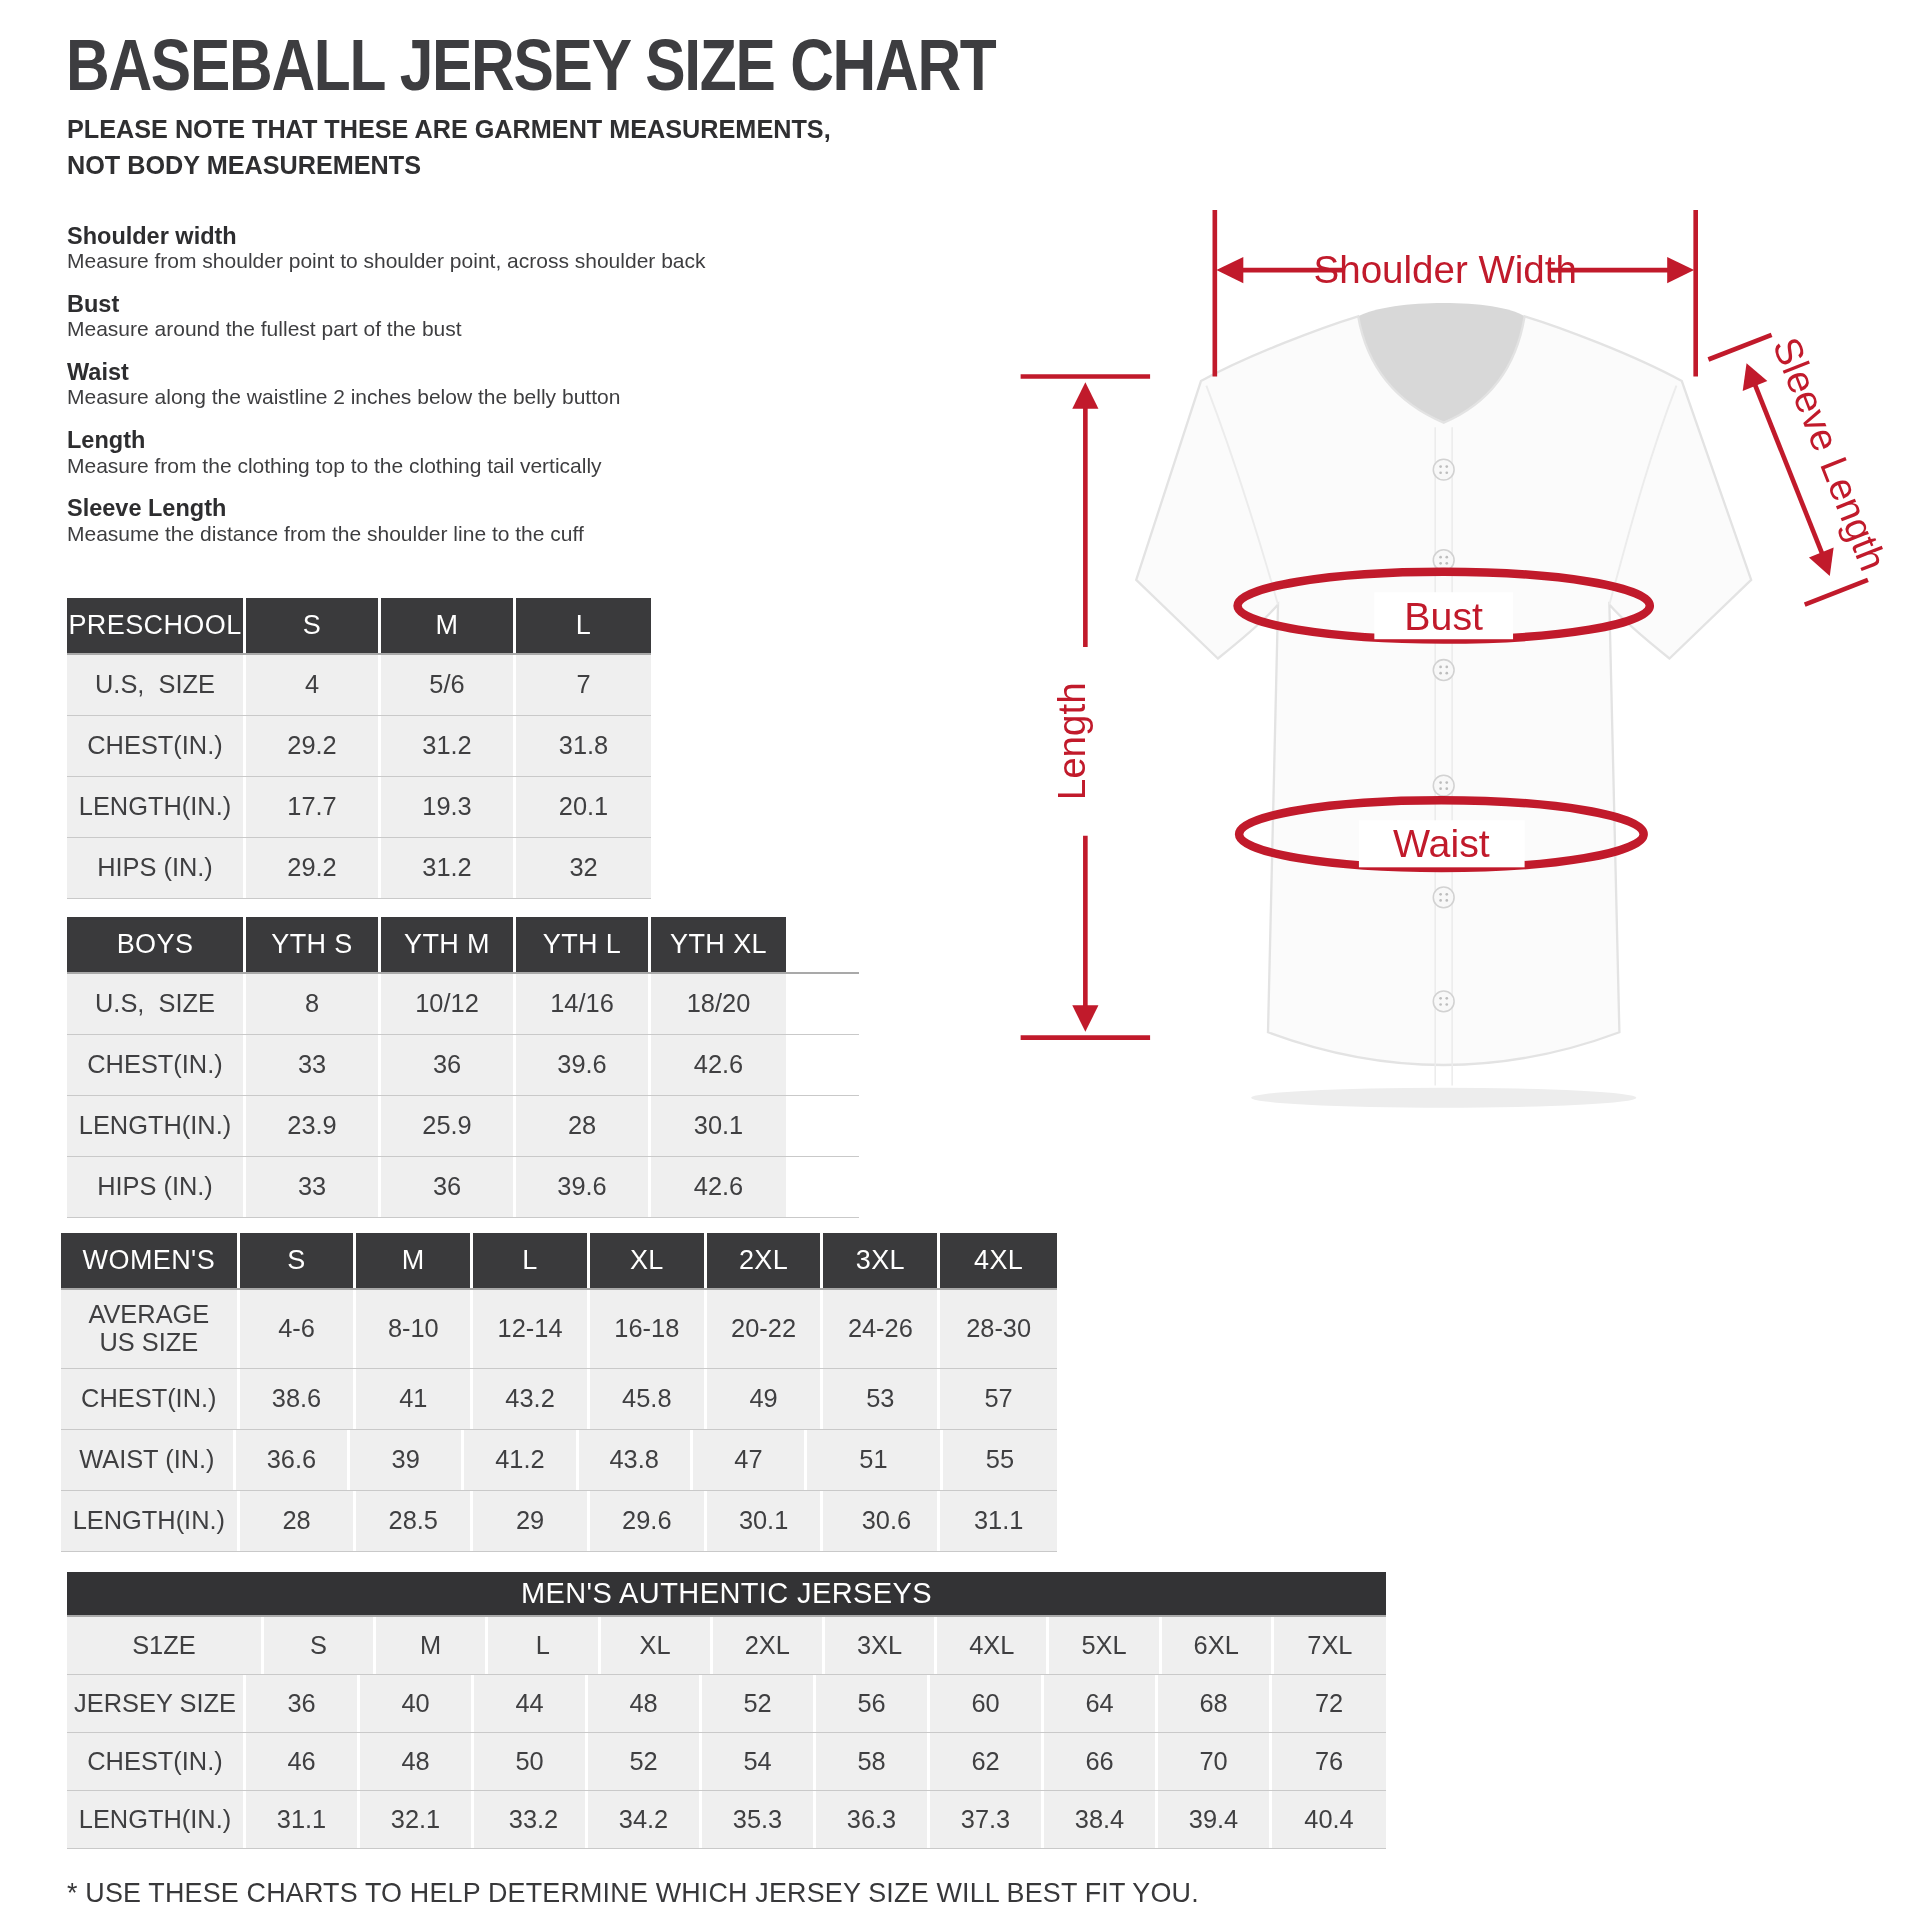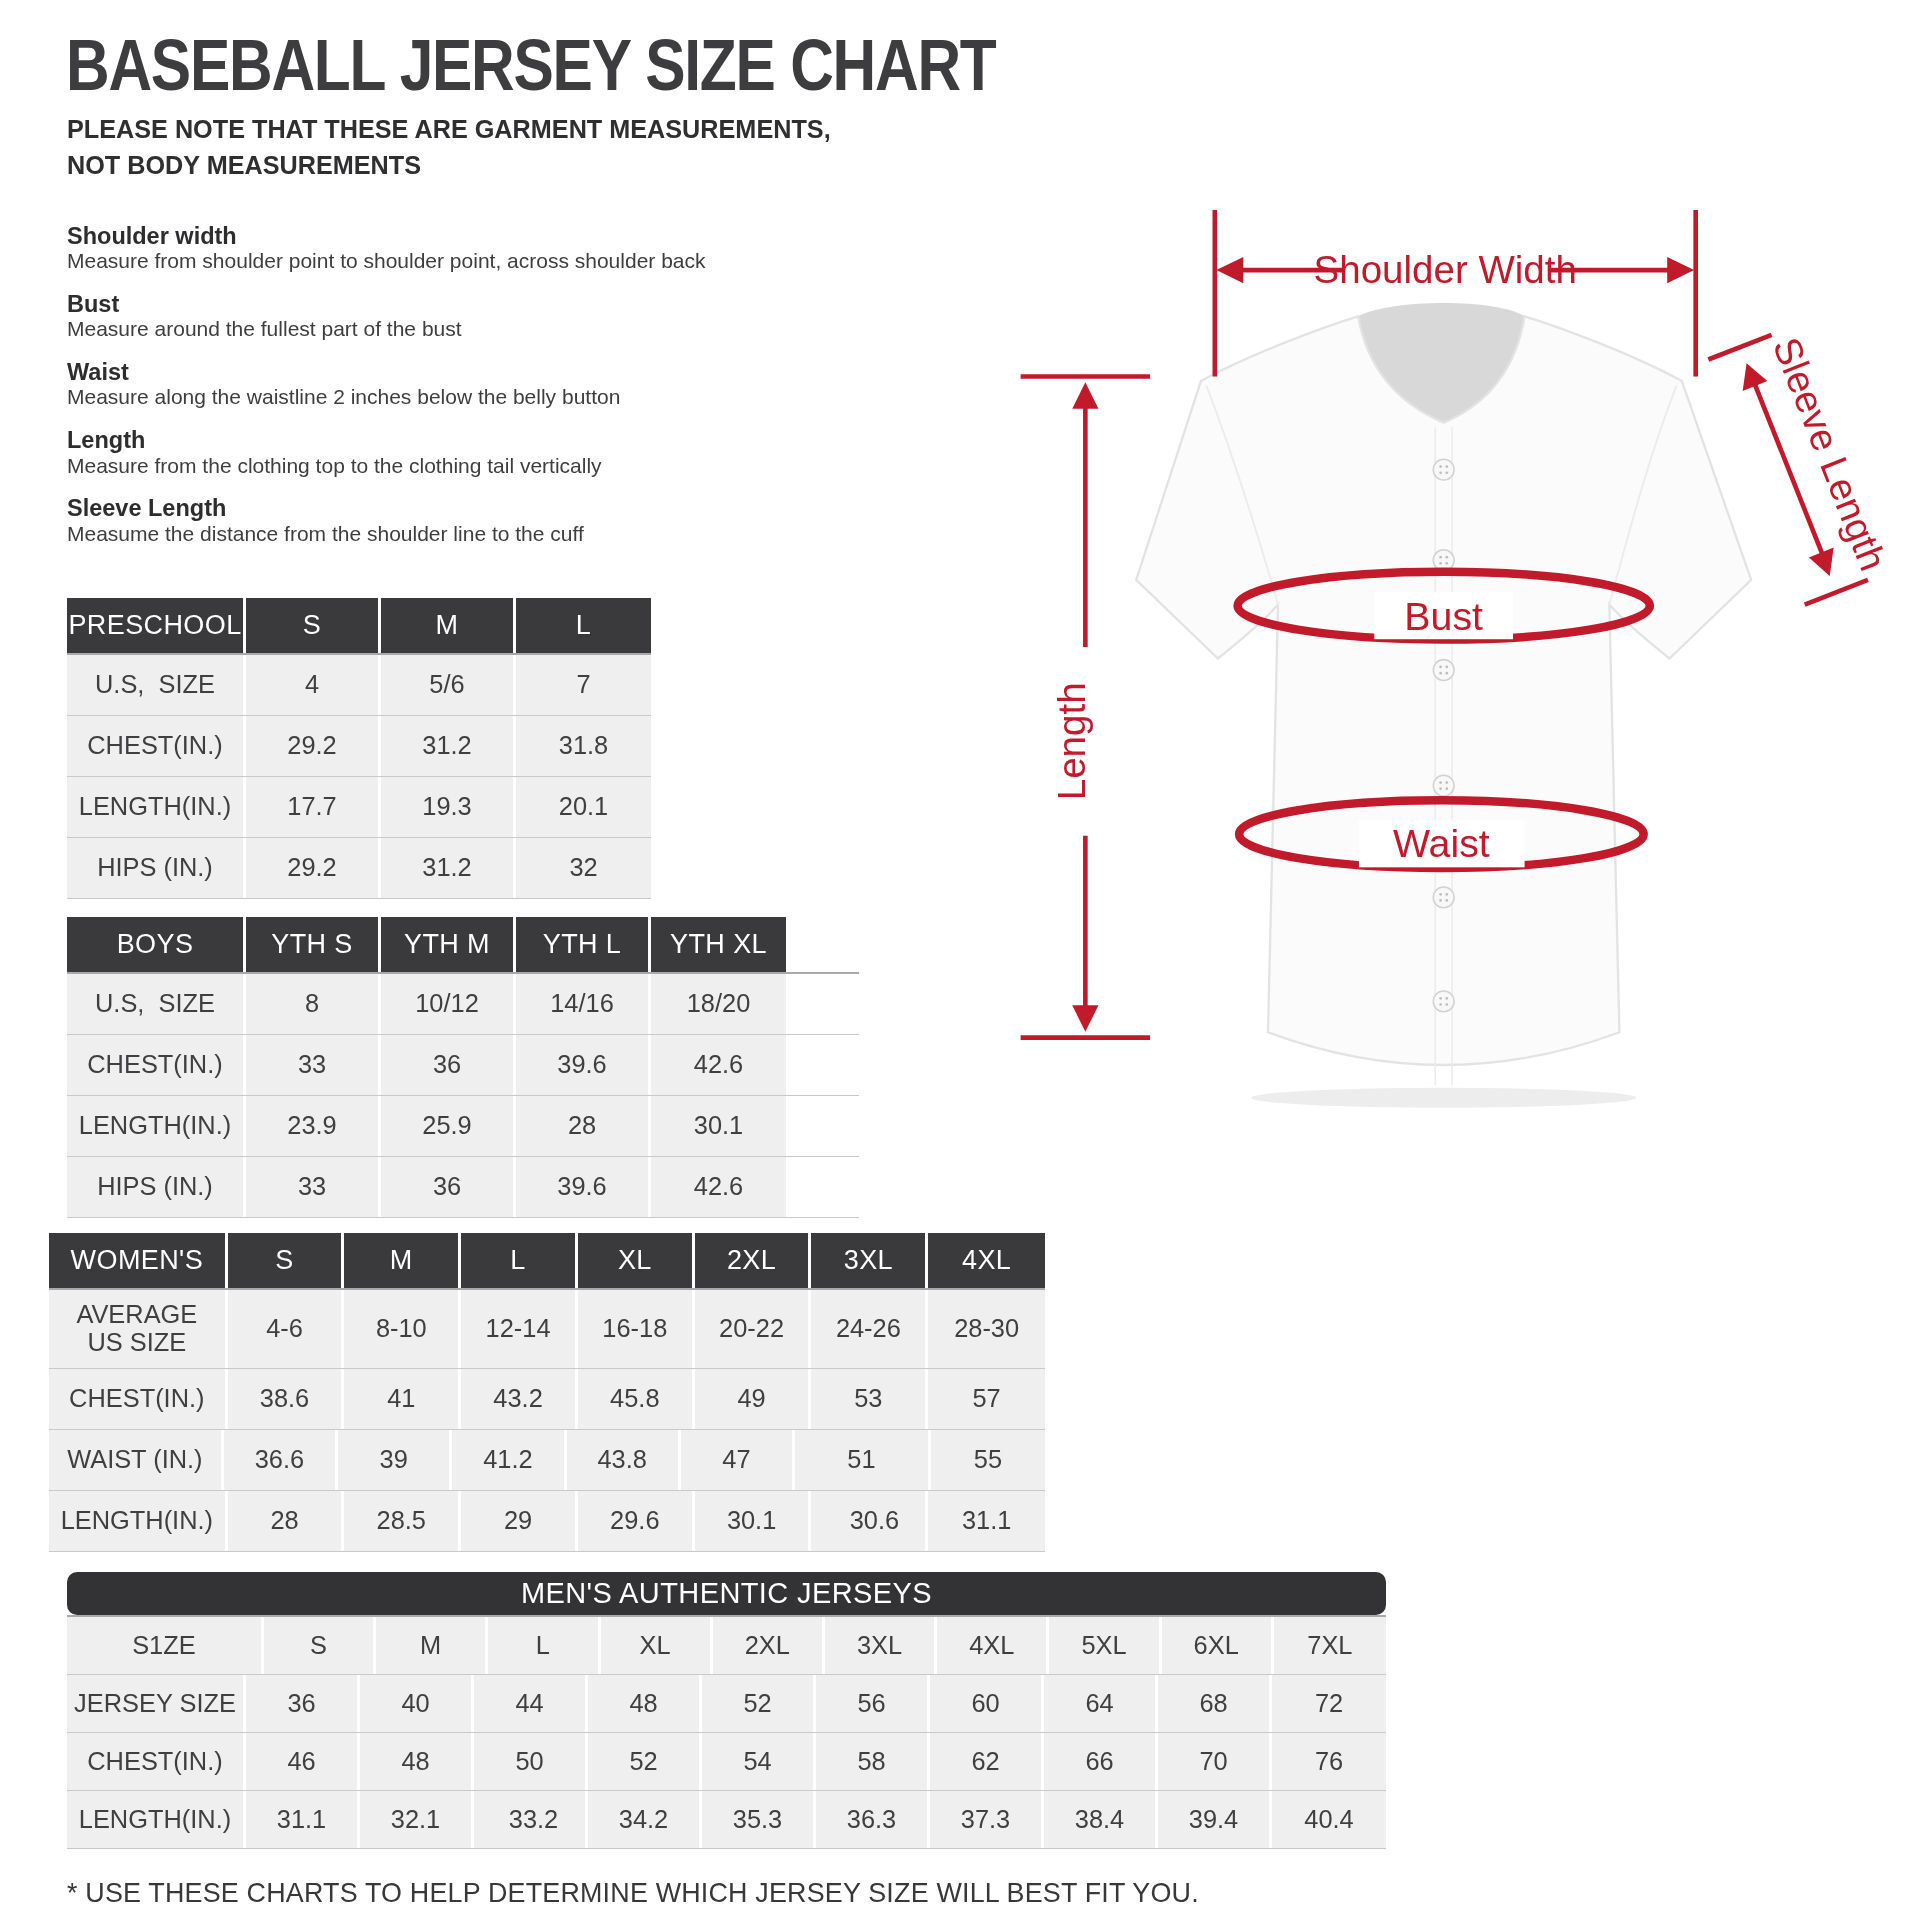--- a/index.html
+++ b/index.html
@@ -20,21 +20,21 @@
 
   
   .size-table{position:absolute;background:#ffffff;}
   .trow{display:flex;border-bottom:1.9px solid #c9c9c9;box-sizing:border-box;}
   .trow.dark{border-bottom:2.7px solid #a9a9a9;}
   .tcell{box-sizing:border-box;display:flex;align-items:center;justify-content:center;
          background:#efefef;color:#3f3f41;font-size:25.4px;border-right:3.1px solid #ffffff;
          text-align:center;white-space:pre-wrap;line-height:1.1;}
   .tcell:last-child{border-right:none;}
   .trow.dark .tcell{background:#3a3a3c;color:#ffffff;font-size:27px;letter-spacing:0.4px;}
-  .ttitle-cell{background:#333335 !important;color:#ffffff !important;font-size:29px !important;letter-spacing:0.8px;border-radius:10px;}
+  .ttitle-cell{background:#333335 !important;color:#ffffff !important;font-size:29px !important;letter-spacing:0.8px;}
 
   
   .footnote{position:absolute;left:67px;top:1877px;font-size:28px;color:#38383a;
             letter-spacing:0.2px;transform:scaleX(0.96);transform-origin:left top;white-space:nowrap;}
 
   
   .diagram{position:absolute;left:1002px;top:173px;width:925px;height:944px;}
   .diagram text{font-family:"Liberation Sans", sans-serif;}
 </style>
 </head>
@@ -134,21 +134,21 @@
         <div class="tcell" style="width: 135px;">30.1</div>
       </div>
       <div class="trow" style="height: 61px;">
         <div class="tcell" style="width: 179px;">HIPS (IN.)</div>
         <div class="tcell" style="width: 135px;">33</div>
         <div class="tcell" style="width: 135px;">36</div>
         <div class="tcell" style="width: 135px;">39.6</div>
         <div class="tcell" style="width: 135px;">42.6</div>
       </div>
     </div>
-  <div id="table-womens" class="size-table" style="left: 49px; top: 1233px; width: 996px;">
+  <div id="table-womens" class="size-table" style="left: 61px; top: 1233px; width: 996px;">
       <div class="trow dark" style="height: 57px;">
         <div class="tcell dark" style="width: 179px;">WOMEN'S</div>
         <div class="tcell dark" style="width: 117px;">S</div>
         <div class="tcell dark" style="width: 117px;">M</div>
         <div class="tcell dark" style="width: 117px;">L</div>
         <div class="tcell dark" style="width: 117px;">XL</div>
         <div class="tcell dark" style="width: 117px;">2XL</div>
         <div class="tcell dark" style="width: 117px;">3XL</div>
         <div class="tcell dark" style="width: 117px;">4XL</div>
       </div>

